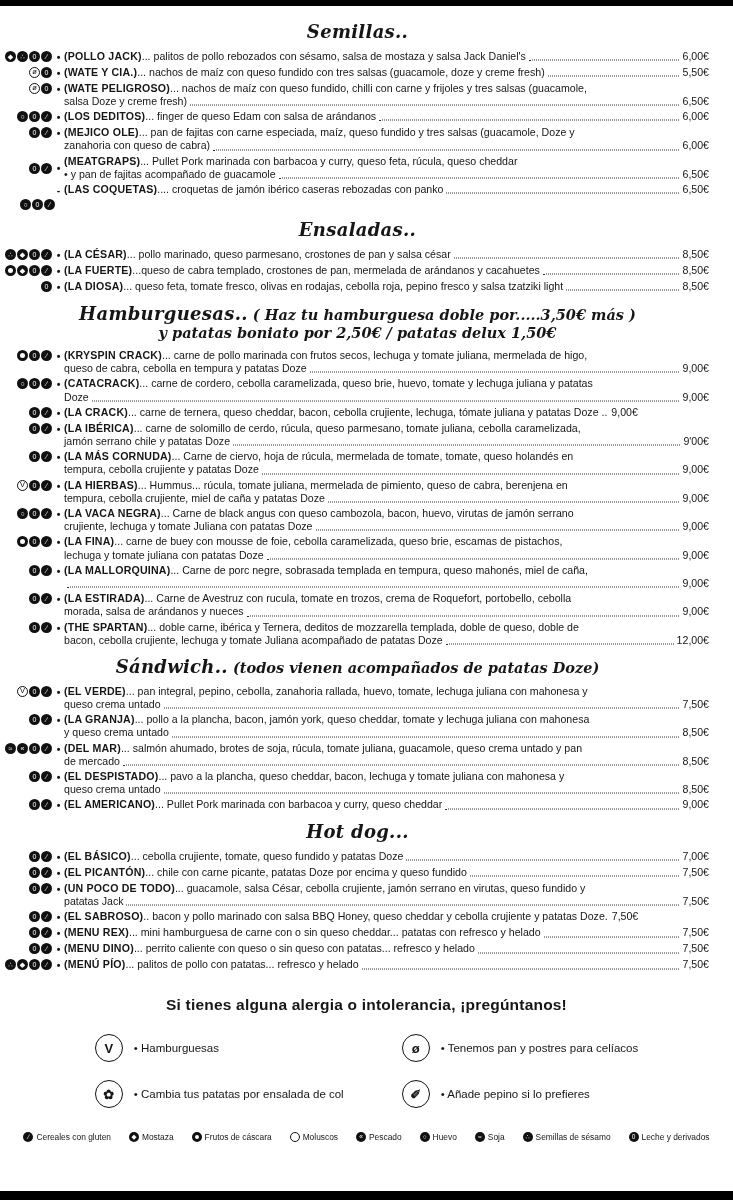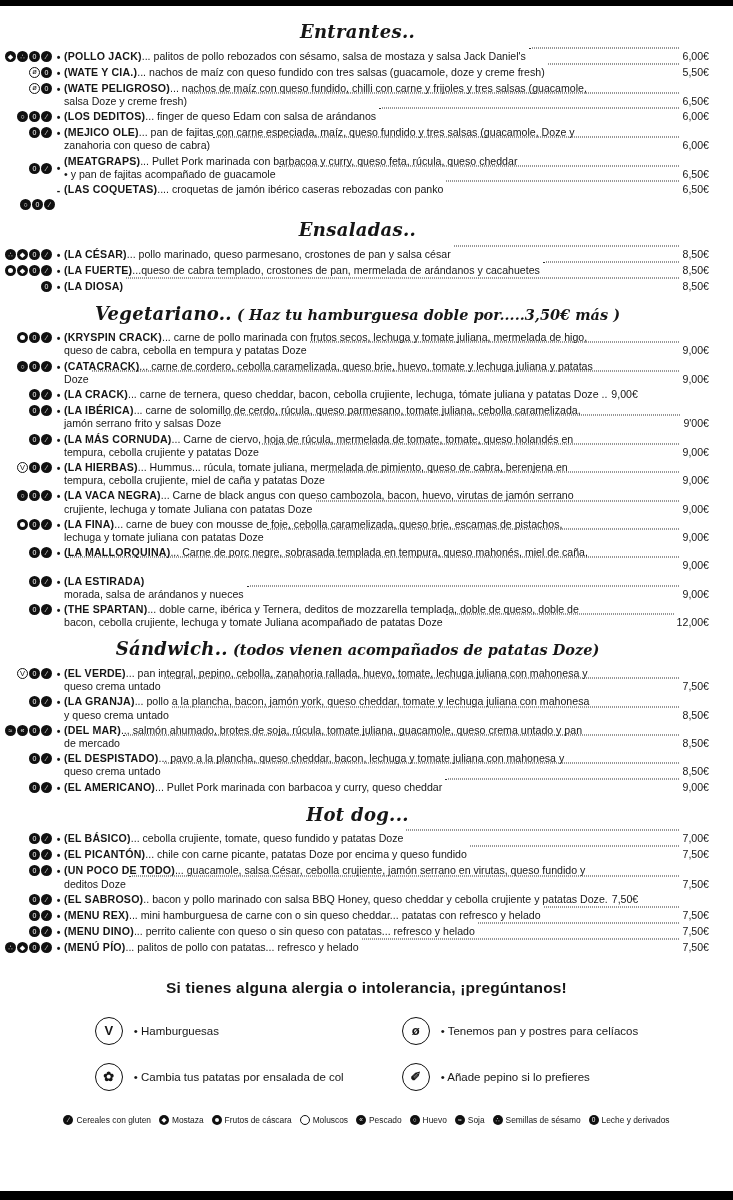--- a/index.html
+++ b/index.html
@@ -17,21 +17,21 @@
   .sh .sfx{font-size:14.5px}
   .sh .sub{font-size:14.5px;margin-top:1px}
 
   
   .item{display:flex;margin-bottom:2px}
   .gutter{width:58px;flex:none;display:flex;justify-content:flex-end;align-items:flex-start;
           gap:1px;padding-top:1px}
   .gutter.center{align-items:center}
   .bullet{flex:none;width:11px;text-align:center;font-weight:bold;font-size:10.5px;line-height:13px}
   .ibody{flex:1;min-width:0}
-  .line{display:flex;align-items:flex-start;font-size:10.6px;line-height:13.2px}
+  .line{display:flex;align-items:flex-end;font-size:10.6px;line-height:13.2px}
   .nm{font-weight:bold;letter-spacing:.2px;white-space:nowrap}
   .tx{}
   .dots{flex:1;min-width:6px;border-bottom:1.6px dotted #2e2e2e;margin:0 3px;transform:translateY(-2.5px)}
   .price{flex:none;font-size:10.6px;white-space:nowrap}
   .iconrow{display:flex;gap:1px;margin:1px 0 2px 14px}
 
   
   .ai{width:11px;height:11px;border-radius:50%;flex:none;display:flex;align-items:center;
       justify-content:center;font-size:7px;line-height:1;box-sizing:border-box;overflow:hidden}
   .ai.filled{background:#111;color:#fff}
@@ -39,32 +39,32 @@
   .ai.outline{background:#fff;border:1.3px solid #111;color:#111;font-size:7.5px}
 
   
   .allergy{text-align:center;font-weight:bold;font-size:15.5px;margin:24px 12px 20px;letter-spacing:.2px}
   .legend{display:grid;grid-template-columns:auto auto;justify-content:center;column-gap:58px;
           row-gap:18px;margin-bottom:24px}
   .leg{display:flex;align-items:center;gap:11px;font-size:11.5px}
   .leg .lic{width:28px;height:28px;border:1.7px solid #111;border-radius:50%;flex:none;
             display:flex;align-items:center;justify-content:center;font-size:13px;
             box-sizing:border-box;font-weight:bold}
-  .allergens{display:flex;justify-content:center;gap:8px;font-size:8.4px;align-items:center;
+  .allergens{display:flex;justify-content:center;gap:18px;font-size:8.4px;align-items:center;
              margin-top:4px;white-space:nowrap}
   .alg{display:flex;align-items:center;gap:3px}
   .alg .ai{width:10px;height:10px;font-size:6.5px}
 </style>
 </head>
 <body>
 
 <div id="topbar" class="bar"></div>
 
 <div id="menu">
-    <div class="sh"><span class="t">Entrantes..</span></div>
+    <div class="sh"><span class="t">Semillas..</span></div>
     <div class="item">
       <div class="gutter">
         <span class="ai filled">◆</span>
         <span class="ai filled">∴</span>
         <span class="ai filled">0</span>
         <span class="ai filled">∕</span>
         <span class="bullet">•</span>
       </div>
       <div class="ibody">
         <div class="line">
@@ -214,26 +214,27 @@
       </div>
     </div>
     <div class="item">
       <div class="gutter">
         <span class="ai filled">0</span>
         <span class="bullet">•</span>
       </div>
       <div class="ibody">
         <div class="line">
           <span class="nm">(LA DIOSA)</span>
+          <span class="tx">... queso feta, tomate fresco, olivas en rodajas, cebolla roja, pepino fresco y salsa tzatziki light</span>
           <span class="dots"></span>
           <span class="price">8,50€</span>
         </div>
       </div>
     </div>
-    <div class="sh"><span class="t">Vegetariano..</span><span class="sfx"> ( Haz tu hamburguesa doble por.....3,50€ más )</span></div>
+    <div class="sh"><span class="t">Hamburguesas..</span><span class="sfx"> ( Haz tu hamburguesa doble por.....3,50€ más )</span><div class="sub">y patatas boniato por 2,50€ / patatas delux 1,50€</div></div>
     <div class="item">
       <div class="gutter">
         <span class="ai ring"></span>
         <span class="ai filled">0</span>
         <span class="ai filled">∕</span>
         <span class="bullet">•</span>
       </div>
       <div class="ibody">
         <div class="line">
           <span class="nm">(KRYSPIN CRACK)</span>
@@ -285,21 +286,21 @@
         <span class="ai filled">0</span>
         <span class="ai filled">∕</span>
         <span class="bullet">•</span>
       </div>
       <div class="ibody">
         <div class="line">
           <span class="nm">(LA IBÉRICA)</span>
           <span class="tx">... carne de solomillo de cerdo, rúcula, queso parmesano, tomate juliana, cebolla caramelizada,</span>
         </div>
         <div class="line">
-          <span class="tx">jamón serrano frito y salsas Doze</span>
+          <span class="tx">jamón serrano chile y patatas Doze</span>
           <span class="dots"></span>
           <span class="price">9'00€</span>
         </div>
       </div>
     </div>
     <div class="item">
       <div class="gutter">
         <span class="ai filled">0</span>
         <span class="ai filled">∕</span>
         <span class="bullet">•</span>
@@ -392,20 +393,21 @@
     </div>
     <div class="item">
       <div class="gutter">
         <span class="ai filled">0</span>
         <span class="ai filled">∕</span>
         <span class="bullet">•</span>
       </div>
       <div class="ibody">
         <div class="line">
           <span class="nm">(LA ESTIRADA)</span>
+          <span class="tx">... Carne de Avestruz con rucula, tomate en trozos, crema de Roquefort, portobello, cebolla</span>
         </div>
         <div class="line">
           <span class="tx">morada, salsa de arándanos y nueces</span>
           <span class="dots"></span>
           <span class="price">9,00€</span>
         </div>
       </div>
     </div>
     <div class="item">
       <div class="gutter">
@@ -552,21 +554,21 @@
         <span class="ai filled">0</span>
         <span class="ai filled">∕</span>
         <span class="bullet">•</span>
       </div>
       <div class="ibody">
         <div class="line">
           <span class="nm">(UN POCO DE TODO)</span>
           <span class="tx">... guacamole, salsa César, cebolla crujiente, jamón serrano en virutas, queso fundido y</span>
         </div>
         <div class="line">
-          <span class="tx">deditos Doze</span>
+          <span class="tx">patatas Jack</span>
           <span class="dots"></span>
           <span class="price">7,50€</span>
         </div>
       </div>
     </div>
     <div class="item">
       <div class="gutter">
         <span class="ai filled">0</span>
         <span class="ai filled">∕</span>
         <span class="bullet">•</span>

